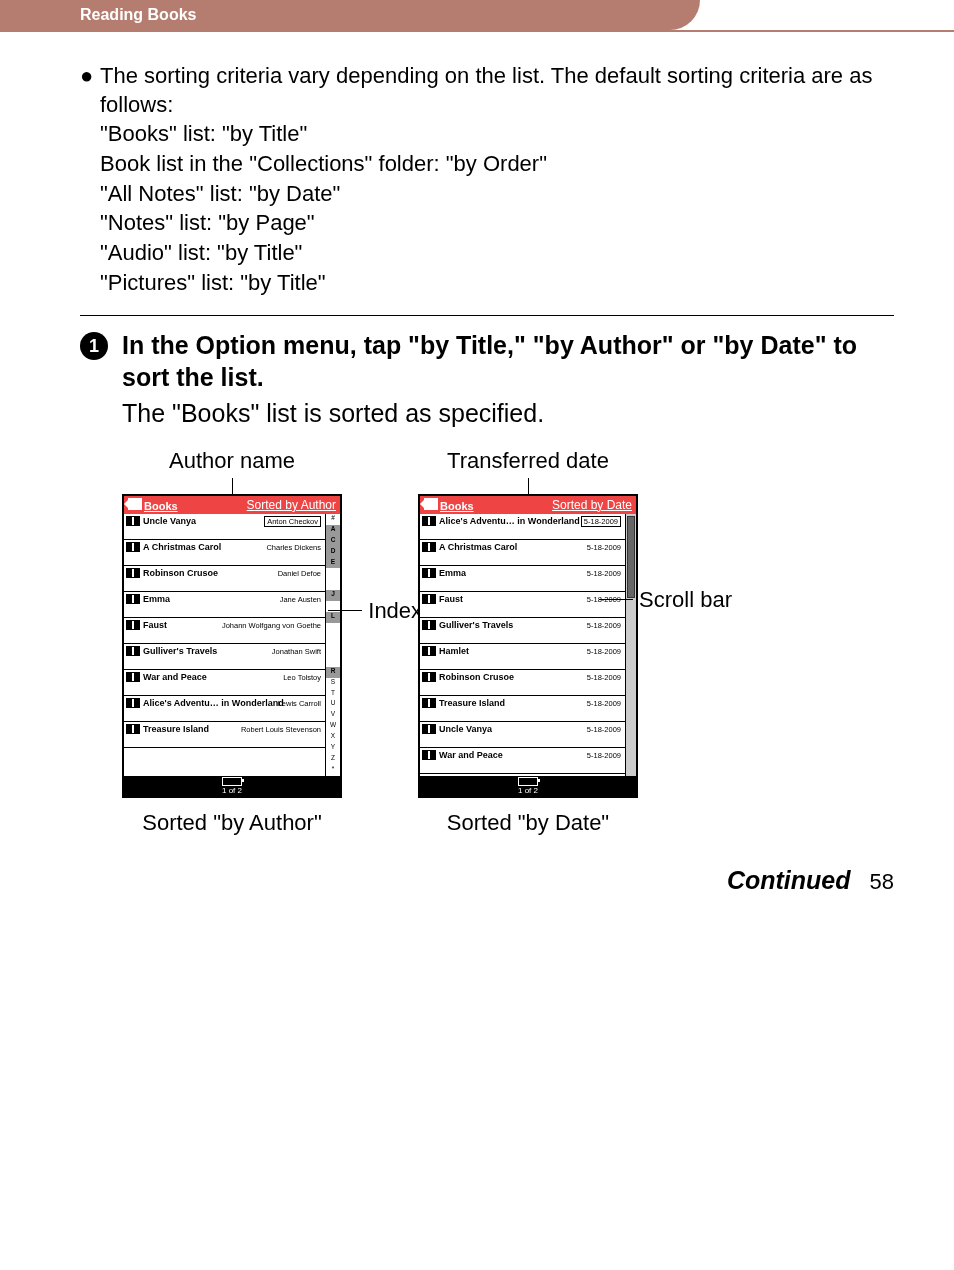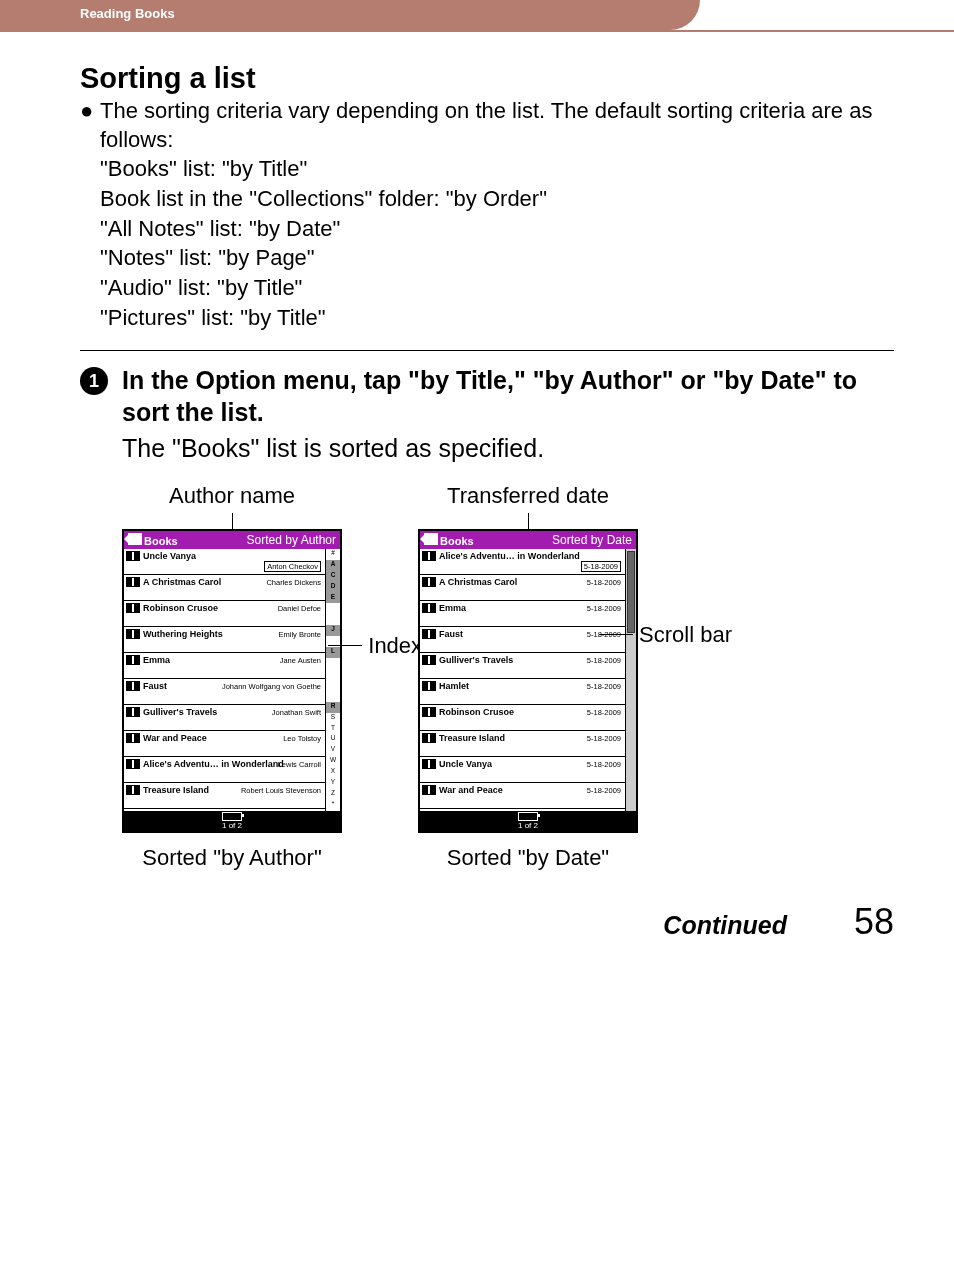--- a/index.html
+++ b/index.html
@@ -6,21 +6,21 @@
     margin: 0;
     padding: 0;
     font-family: Arial, Helvetica, sans-serif;
     background: #fff;
     width: 954px;
   }
   .page-header {
     background: #b47d6f;
     color: #fff;
     font-weight: bold;
-    font-size: 13px;
+    font-size: 16px;
     padding: 6px 0 6px 80px;
     border-radius: 0 0 40px 0;
     width: 620px;
     height: 18px;
   }
   .header-wrap {
     border-bottom: 2px solid #b47d6f;
     height: 30px;
   }
   .content {
@@ -101,28 +101,29 @@
     border-left: 1px solid #000;
     height: 16px;
   }
   .device {
     border: 2px solid #000;
     width: 216px;
     font-size: 9px;
     background: #fff;
   }
   .dev-header {
-    background: #a21caf;
+    background: #ef4444;
     color: #fff;
     display: flex;
     align-items: center;
     justify-content: space-between;
     padding: 2px 4px;
     font-size: 11px;
     font-weight: bold;
+    text-decoration: underline;
   }
   .dev-header .sort-mode { font-size: 12px; font-weight: normal; }
   .dev-body { display:flex; height: 262px; }
   .dev-list { flex:1; overflow:hidden; }
   .dev-row {
     border-bottom: 1px solid #000;
     padding: 2px 2px 1px 2px;
     position: relative;
     height: 22px;
   }
@@ -143,21 +144,21 @@
   .row-sub {
     text-align: right;
     font-size: 7.5px;
     position:absolute;
     right:4px;
     bottom:13px;
   }
   .row-sub.boxed {
     border:1px solid #000;
     padding: 0 2px;
-    bottom:2px;
+    bottom:12px;
   }
   .index-bar {
     width: 14px;
     border-left:1px solid #000;
     display:flex;
     flex-direction:column;
     text-align:center;
     font-size:6.5px;
     line-height:1.1;
   }
@@ -195,40 +196,39 @@
   .side-callout .hline { border-top:1px solid #000; }
   .footer {
     display:flex;
     justify-content:flex-end;
     align-items:baseline;
     gap: 19px;
     padding: 30px 60px 20px 0;
     font-size: 25px;
   }
   .footer .cont { font-style: italic; font-weight: bold; }
-  .footer .pnum { font-size: 36px; margin-left: 48px; }
+  .footer .pnum { font-size: 22px; }
   .back-icon {
     width:12px;height:10px;background:#fff;border:1px solid #fff;
     position:relative;display:inline-block;margin-right:2px;
   }
   .back-icon::before{
     content:"";position:absolute;left:-5px;top:0;
     border-top:5px solid transparent;border-bottom:5px solid transparent;
     border-right:5px solid #fff;
   }
 </style>
 </head>
 <body>
 
 <div class="header-wrap">
   <div class="page-header">Reading Books</div>
 </div>
 
 <div class="content">
-  <h1>Sorting a list</h1>
 
   <div class="hint-list">
     <div class="bullet-row">
       <div class="bullet">●</div>
       <div style="flex:1">The sorting criteria vary depending on the list. The default sorting criteria are as follows:</div>
     </div>
     <div id="hint-criteria" class="hint-criteria">
         <div>"Books" list: "by Title"</div>
         <div>Book list in the "Collections" folder: "by Order"</div>
         <div>"All Notes" list: "by Date"</div>
@@ -275,27 +275,20 @@
               <div class="dev-row">
                 <div class="row-top">
                   <span class="book-icon"></span>
                   <span class="row-title">Robinson Crusoe</span>
                 </div>
                 <div class="row-sub">Daniel Defoe</div>
               </div>
               <div class="dev-row">
                 <div class="row-top">
                   <span class="book-icon"></span>
-                  <span class="row-title">Wuthering Heights</span>
-                </div>
-                <div class="row-sub">Emily Bronte</div>
-              </div>
-              <div class="dev-row">
-                <div class="row-top">
-                  <span class="book-icon"></span>
                   <span class="row-title">Emma</span>
                 </div>
                 <div class="row-sub">Jane Austen</div>
               </div>
               <div class="dev-row">
                 <div class="row-top">
                   <span class="book-icon"></span>
                   <span class="row-title">Faust</span>
                 </div>
                 <div class="row-sub">Johann Wolfgang von Goethe</div>

